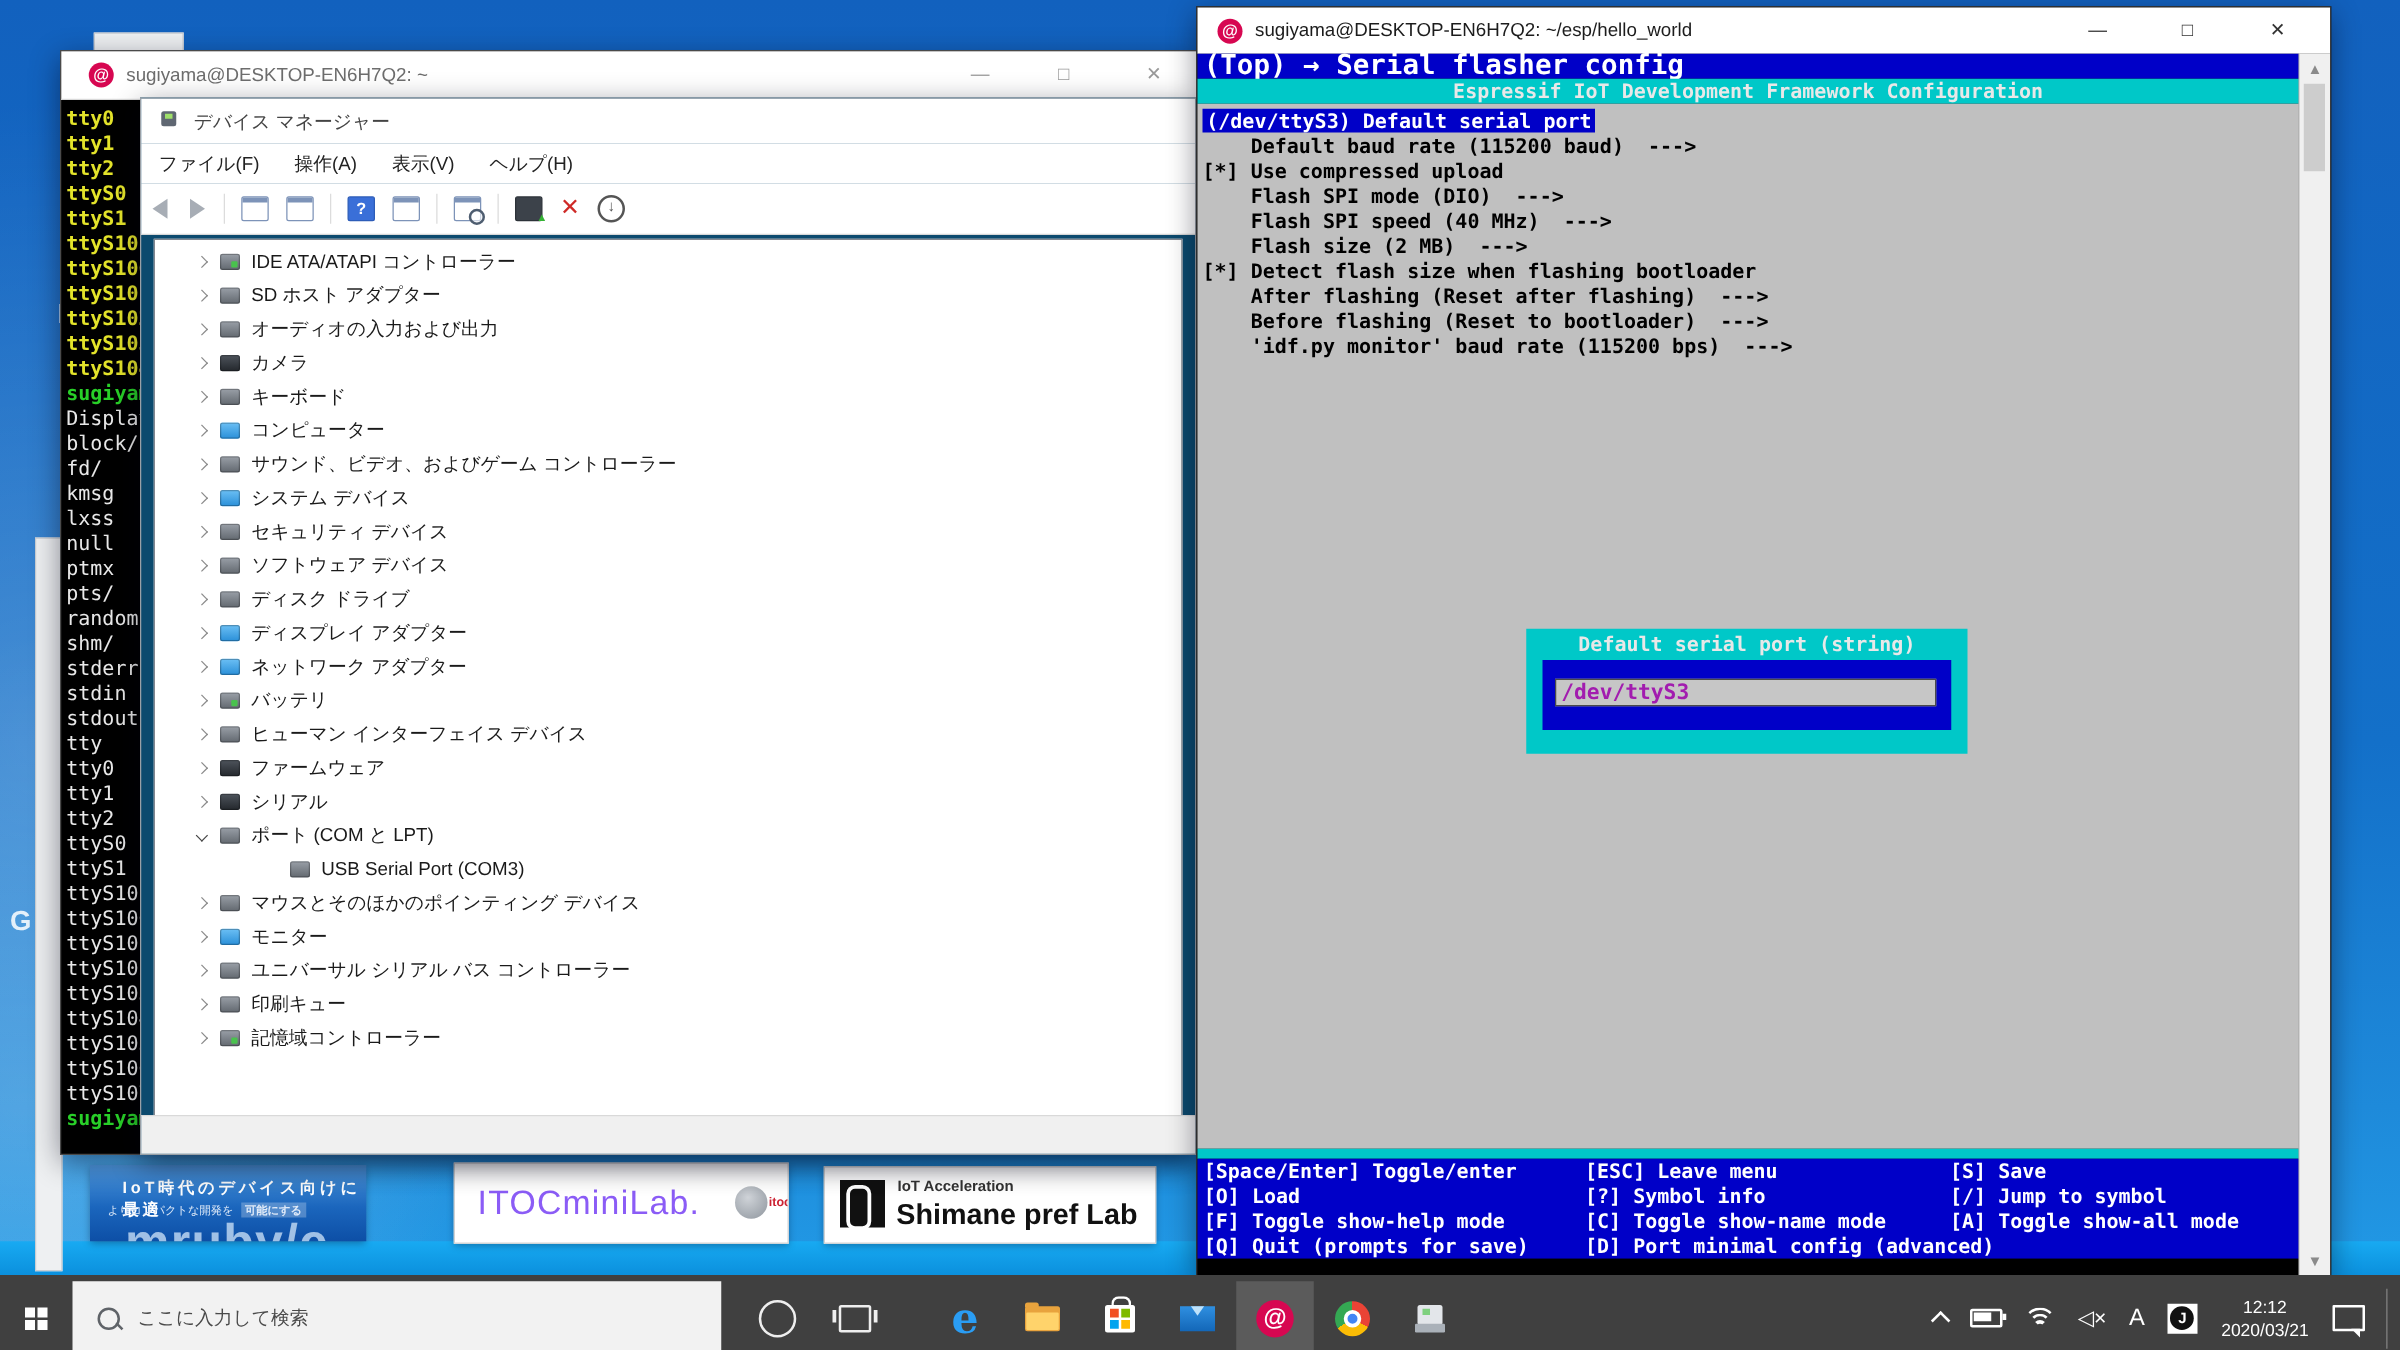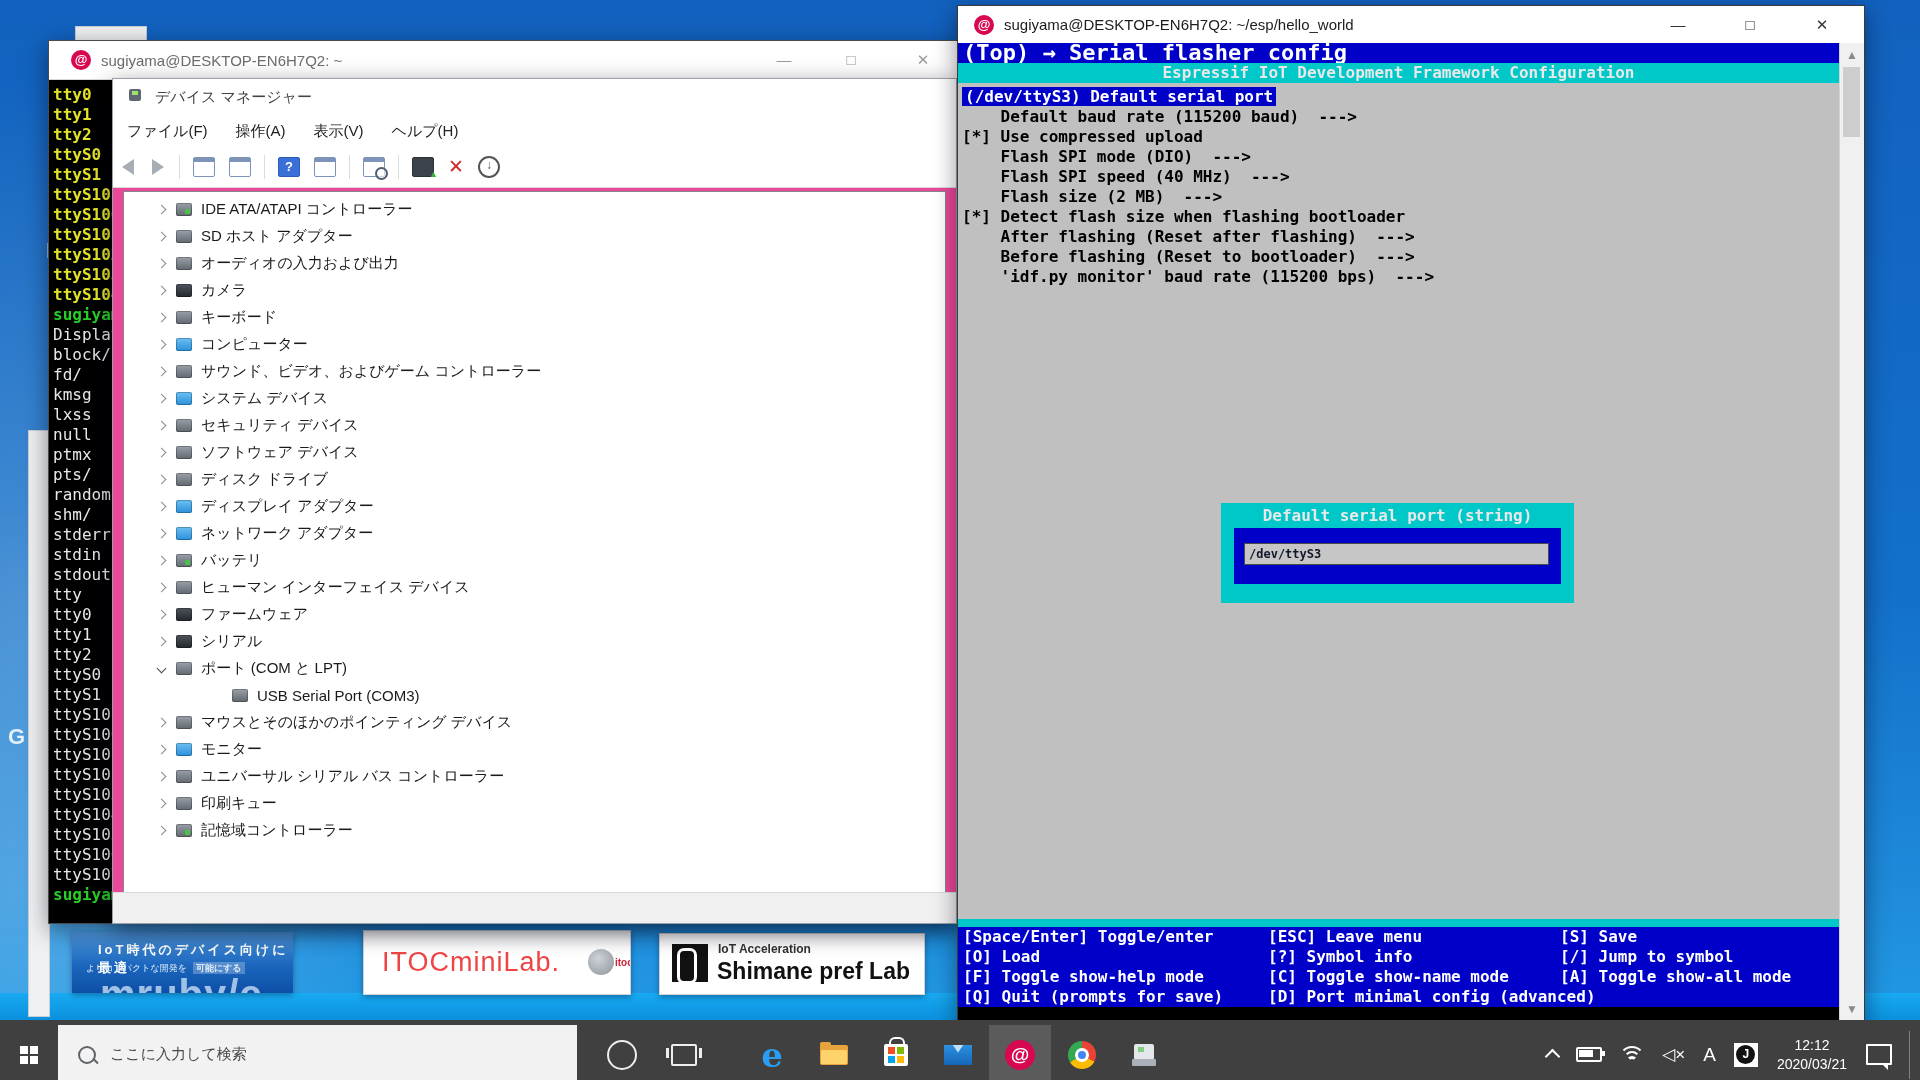--- a/index.html
+++ b/index.html
@@ -21,21 +21,21 @@
   
   .card{box-shadow:0 2px 6px rgba(0,0,30,.35);overflow:hidden;}
   #card-mruby{left:72px;top:932px;width:221px;height:61px;
      background:linear-gradient(180deg,#4e97dd 0%,#1b66bd 55%,#0d4fa6 100%);color:#fff;}
   #card-mruby .l1{position:absolute;left:26px;top:9px;font-size:13px;font-weight:bold;letter-spacing:3px;}
   #card-mruby .l2{position:absolute;left:14px;top:30px;font-size:9px;color:#dfeaf8;}
   #card-mruby .l2 b{background:rgba(255,255,255,.25);padding:1px 3px;margin-left:6px;}
   #card-mruby .logo{position:absolute;left:28px;top:40px;font-size:40px;font-weight:bold;
      color:rgba(210,230,250,.75);letter-spacing:1px;}
   #card-itoc{left:363px;top:930px;width:266px;height:63px;background:#fff;border:1px solid #d2d2d2;}
-  #card-itoc .t{position:absolute;left:18px;top:16px;font-size:27px;color:#ef4444;letter-spacing:1px;}
+  #card-itoc .t{position:absolute;left:18px;top:16px;font-size:27px;color:#8b5cf6;letter-spacing:1px;}
   #card-itoc .badge{position:absolute;right:16px;top:18px;width:26px;height:26px;border-radius:50%;
      background:radial-gradient(circle at 40% 35%,#cfd3d8,#8e959d);}
   #card-itoc .badge span{position:absolute;left:27px;top:8px;font-size:10px;color:#c23;font-weight:bold;}
   #card-shimane{left:659px;top:933px;width:264px;height:60px;background:#fff;border:1px solid #d2d2d2;}
   #card-shimane .sq{position:absolute;left:12px;top:10px;width:36px;height:38px;background:#111;}
   #card-shimane .sq i{position:absolute;left:5px;top:4px;width:14px;height:30px;border:3px solid #fff;
      border-radius:7px;font-style:normal;}
   #card-shimane .a{position:absolute;left:58px;top:8px;font-size:12px;color:#555;}
   #card-shimane .a b{color:#333;}
   #card-shimane .b{position:absolute;left:57px;top:24px;font-size:23px;font-weight:bold;color:#111;}
@@ -52,21 +52,21 @@
   #lterm .titlebar{height:38px;border-bottom:1px solid #d9d9d9;}
   #lterm .titlebar .ttl{margin-left:10px;font-size:15px;color:#6d6d6d;}
   #lterm .debian{margin-left:22px;}
   #lterm .winbtn{color:#9a9a9a;line-height:38px;}
   #lt-lines{position:absolute;left:4px;top:44px;right:2px;bottom:2px;overflow:hidden;}
   .tl{font-family:"DejaVu Sans Mono","Liberation Mono",monospace;font-size:16px;font-weight:bold;
       line-height:20px;white-space:pre;}
   .tl.y{color:#e3e32a;}  .tl.g{color:#28cf28;}  .tl.w{color:#e8e8e8;font-weight:normal;}
 
   
-  #devmgr{left:112px;top:78px;width:843px;height:844px;background:#ec4899;border:1px solid #9aa0a6;}
+  #devmgr{left:112px;top:78px;width:843px;height:844px;background:#0c4a6e;border:1px solid #9aa0a6;}
   #devmgr .titlebar{height:36px;}
   #dm-title{margin-left:10px;font-size:15px;color:#444;}
   #dm-appicon{margin-left:14px;width:18px;height:16px;flex:0 0 18px;position:relative;}
   #dm-appicon .scr{position:absolute;left:2px;top:0;width:12px;height:12px;background:#5f6772;border-radius:2px;}
   #dm-appicon .scr::after{content:"";position:absolute;left:3px;top:2px;width:6px;height:4px;background:#9fe06a;}
   #dm-appicon .base{position:absolute;left:4px;bottom:0;width:8px;height:3px;background:#818archive9;}
   #dm-menubar{position:absolute;left:0;top:36px;right:0;height:32px;background:#fff;display:flex;
      align-items:center;font-size:15px;color:#222;}
   #dm-menubar .mi{padding:0 14px;}
   #dm-toolbar{position:absolute;left:0;top:68px;right:0;height:40px;background:#fff;
@@ -127,21 +127,21 @@
   #kblack{position:absolute;left:0;top:964px;width:100%;height:14px;background:#000;}
   #kscroll{position:absolute;right:0;top:37px;width:24px;bottom:0;background:#f0f0f0;border-left:1px solid #d4d4d4;}
   #kscroll .sarr{position:absolute;left:0;width:100%;text-align:center;color:#8a8a8a;font-size:12px;}
   #kscroll .thumb{position:absolute;left:3px;top:24px;width:17px;height:70px;background:#cdcdcd;}
   
   #kdialog{position:absolute;left:263px;top:460px;width:353px;height:100px;background:#00c8c8;}
   #kdialog .dtitle{position:absolute;left:0;top:3px;width:100%;text-align:center;color:#e8e8e8;
      font-size:16px;font-weight:bold;}
   #kdialog .inner{position:absolute;left:13px;top:25px;width:327px;height:56px;background:#0000c8;}
   #kdialog .field{position:absolute;left:10px;top:15px;width:299px;height:20px;background:#c6c6c6;
-     border:1px solid #4a4a4a;color:#0f172a;font-size:12px;font-weight:bold;line-height:20px;padding-left:4px;}
+     border:1px solid #4a4a4a;color:#a21caf;font-size:17px;font-weight:bold;line-height:20px;padding-left:4px;}
 
   
   #taskbar{left:0;top:1020px;width:1920px;height:69px;background:#404040;display:flex;align-items:center;}
   #start{width:58px;height:60px;position:relative;flex:0 0 58px;}
   #start .sq{position:absolute;width:8px;height:8px;background:#fff;}
   #searchbox{width:519px;height:60px;background:#f2f2f2;display:flex;align-items:center;flex:0 0 519px;}
   #searchbox .mag{width:14px;height:14px;border:2px solid #5f6368;border-radius:50%;margin-left:20px;position:relative;}
   #searchbox .mag::after{content:"";position:absolute;left:12px;top:12px;width:7px;height:2px;background:#5f6368;
      transform:rotate(45deg);}
   #searchbox .ph{margin-left:14px;font-size:15px;color:#4a4a4a;}

